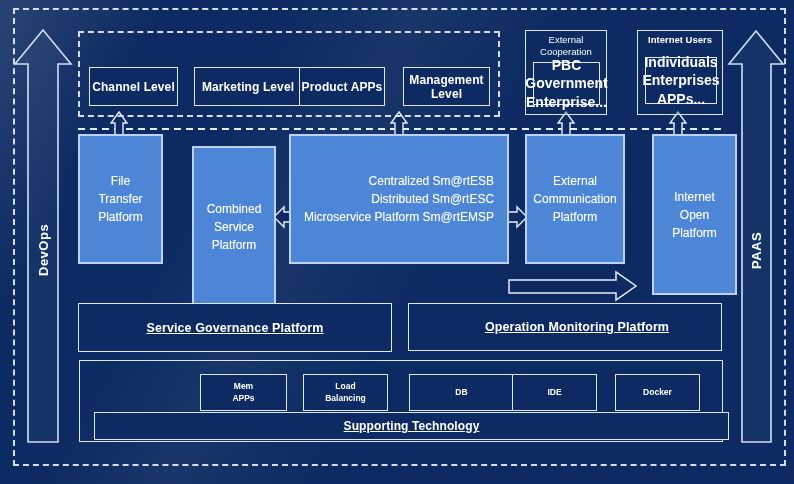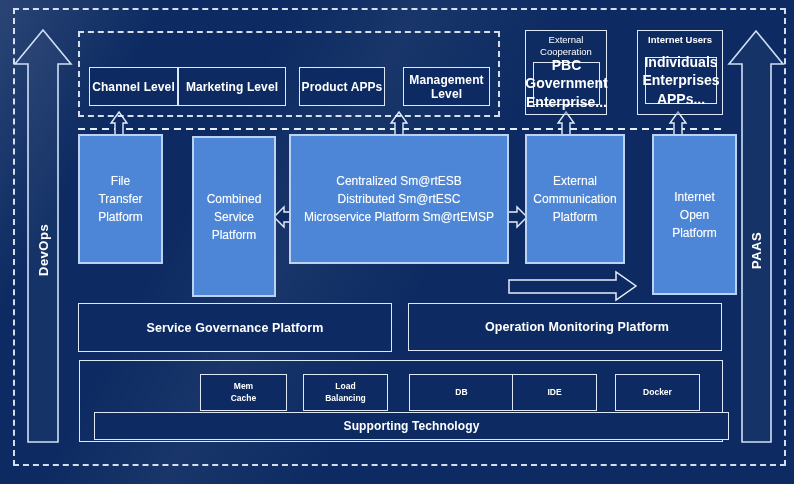--- a/index.html
+++ b/index.html
@@ -14,21 +14,21 @@
   }
   .abs{position:absolute;}
   .outer-dash{left:13px;top:8px;width:773px;height:458px;border:2px dashed rgba(235,242,252,0.9);}
   .top-dash{left:78px;top:31px;width:422px;height:86px;border:2px dashed rgba(235,242,252,0.9);}
   .darkbox{background:#0d2b62;border:1.5px solid #dde7f5;display:flex;align-items:center;justify-content:center;text-align:center;}
   .lvl{top:67px;height:39px;font-size:12px;font-weight:bold;letter-spacing:0.1px;}
   .bluebox{background:#4d86d7;border:2px solid #bcd2f0;display:flex;align-items:center;justify-content:center;text-align:center;white-space:pre-line;font-size:12px;line-height:1.5;text-shadow:0 0 1px rgba(255,255,255,0.4);}
   .topbox{background:rgba(13,43,98,0.35);border:1.5px solid #dde7f5;}
   .topbox .title{position:absolute;left:0;top:3px;width:100%;text-align:center;font-size:9.5px;line-height:1.25;white-space:pre-line;}
   .innerbox{background:#0d2b62;border:1.5px solid #dde7f5;display:flex;align-items:center;justify-content:center;text-align:center;font-size:14px;font-weight:bold;line-height:1.3;white-space:pre-line;}
-  .widebar{background:#0d2b62;border:1.5px solid #dde7f5;display:flex;align-items:center;justify-content:center;font-size:12.5px;font-weight:bold;letter-spacing:0.1px;}
+  .widebar{background:#0d2b62;border:1.5px solid #dde7f5;display:flex;align-items:center;justify-content:center;font-size:12.5px;font-weight:bold;letter-spacing:0.1px;text-decoration:underline;}
   .supp-item{top:374px;height:37px;font-size:8.5px;font-weight:bold;line-height:1.3;white-space:pre-line;}
   .vlabel{display:flex;align-items:center;justify-content:center;writing-mode:vertical-rl;transform:rotate(180deg);font-size:13px;font-weight:bold;letter-spacing:0.5px;}
   svg.overlay{position:absolute;left:0;top:0;width:794px;height:484px;pointer-events:none;}
 </style>
 </head>
 <body>
 
 <div id="stage">
 
   <div class="abs outer-dash"></div>
@@ -51,60 +51,60 @@
     <polygon points="527,217 517,207 517,212 507,212 507,222 517,222 517,227" fill="#0d2b62" stroke="#e6eefb" stroke-width="1.4"></polygon>
 
     <polygon points="509,280 616,280 616,272 636,286 616,300 616,293 509,293" fill="#0d2b62" stroke="#e6eefb" stroke-width="1.5"></polygon>
   </svg>
 
   <div class="abs vlabel" style="left:28px;top:160px;width:30px;height:180px;">DevOps</div>
   <div class="abs vlabel" style="left:742px;top:160px;width:29px;height:180px;">PAAS</div>
 
   <div class="abs top-dash"></div>
   <div class="abs darkbox lvl" style="left:89px;width:89px;">Channel Level</div>
-  <div class="abs darkbox lvl" style="left:178px;width:108px;">Marketing Level</div>
+  <div class="abs darkbox lvl" style="left:194px;width:108px;">Marketing Level</div>
   <div class="abs darkbox lvl" style="left:299px;width:86px;">Product APPs</div>
   <div class="abs darkbox lvl" style="left:403px;width:87px;">Management Level</div>
 
   <div class="abs topbox" style="left:525px;top:30px;width:82px;height:85px;">
     <div class="title" style="white-space:pre-line;">External
 Cooperation</div>
   </div>
   <div class="abs innerbox" style="left:533px;top:62px;width:67px;height:43px;">PBC Government
 Enterprise...</div>
 
   <div class="abs topbox" style="left:637px;top:30px;width:86px;height:85px;">
     <div class="title" style="font-weight:bold;">Internet Users</div>
   </div>
   <div class="abs innerbox" style="left:645px;top:57px;width:72px;height:47px;">Individuals
 Enterprises
 APPs...</div>
 
   <div class="abs bluebox" style="left:78px; top:134px;width:85px; height:130px;">File
 Transfer
 Platform</div>
-  <div class="abs bluebox" style="left:192px;top:136px;width:84px; height:161px;">Combined
+  <div class="abs bluebox" style="left:192px;top:146px;width:84px; height:161px;">Combined
 Service
 Platform</div>
-  <div class="abs bluebox" style="left:289px;top:134px;width:220px;height:130px;">Centralized Sm@rtESB
+  <div class="abs bluebox" style="left:289px;top:134px;width:220px;height:130px;text-align:right;">Centralized Sm@rtESB
 Distributed Sm@rtESC
 Microservice Platform Sm@rtEMSP</div>
   <div class="abs bluebox" style="left:525px;top:134px;width:100px;height:130px;">External
 Communication
 Platform</div>
   <div class="abs bluebox" style="left:652px;top:134px;width:85px; height:161px;">Internet
 Open
 Platform</div>
 
   <div class="abs widebar" style="left:78px; top:303px;width:314px;height:49px;">Service Governance Platform</div>
   <div class="abs widebar" style="left:408px;top:303px;width:314px;height:48px;padding-left:24px;">Operation Monitoring Platform</div>
 
   <div class="abs" style="left:79px;top:360px;width:644px;height:82px;border:1.5px solid #dde7f5;"></div>
   <div class="abs darkbox supp-item" style="left:200px;width:87px;">Mem
-Cache</div>
+APPs</div>
   <div class="abs darkbox supp-item" style="left:303px;width:85px;">Load
 Balancing</div>
   <div class="abs darkbox supp-item" style="left:409px;width:105px;">DB</div>
   <div class="abs darkbox supp-item" style="left:512px;width:85px;">IDE</div>
   <div class="abs darkbox supp-item" style="left:615px;width:85px;">Docker</div>
   <div class="abs widebar" style="left:94px;top:412px;width:635px;height:28px;font-size:12px;">Supporting Technology</div>
 
 </div>
 
 </body></html>

